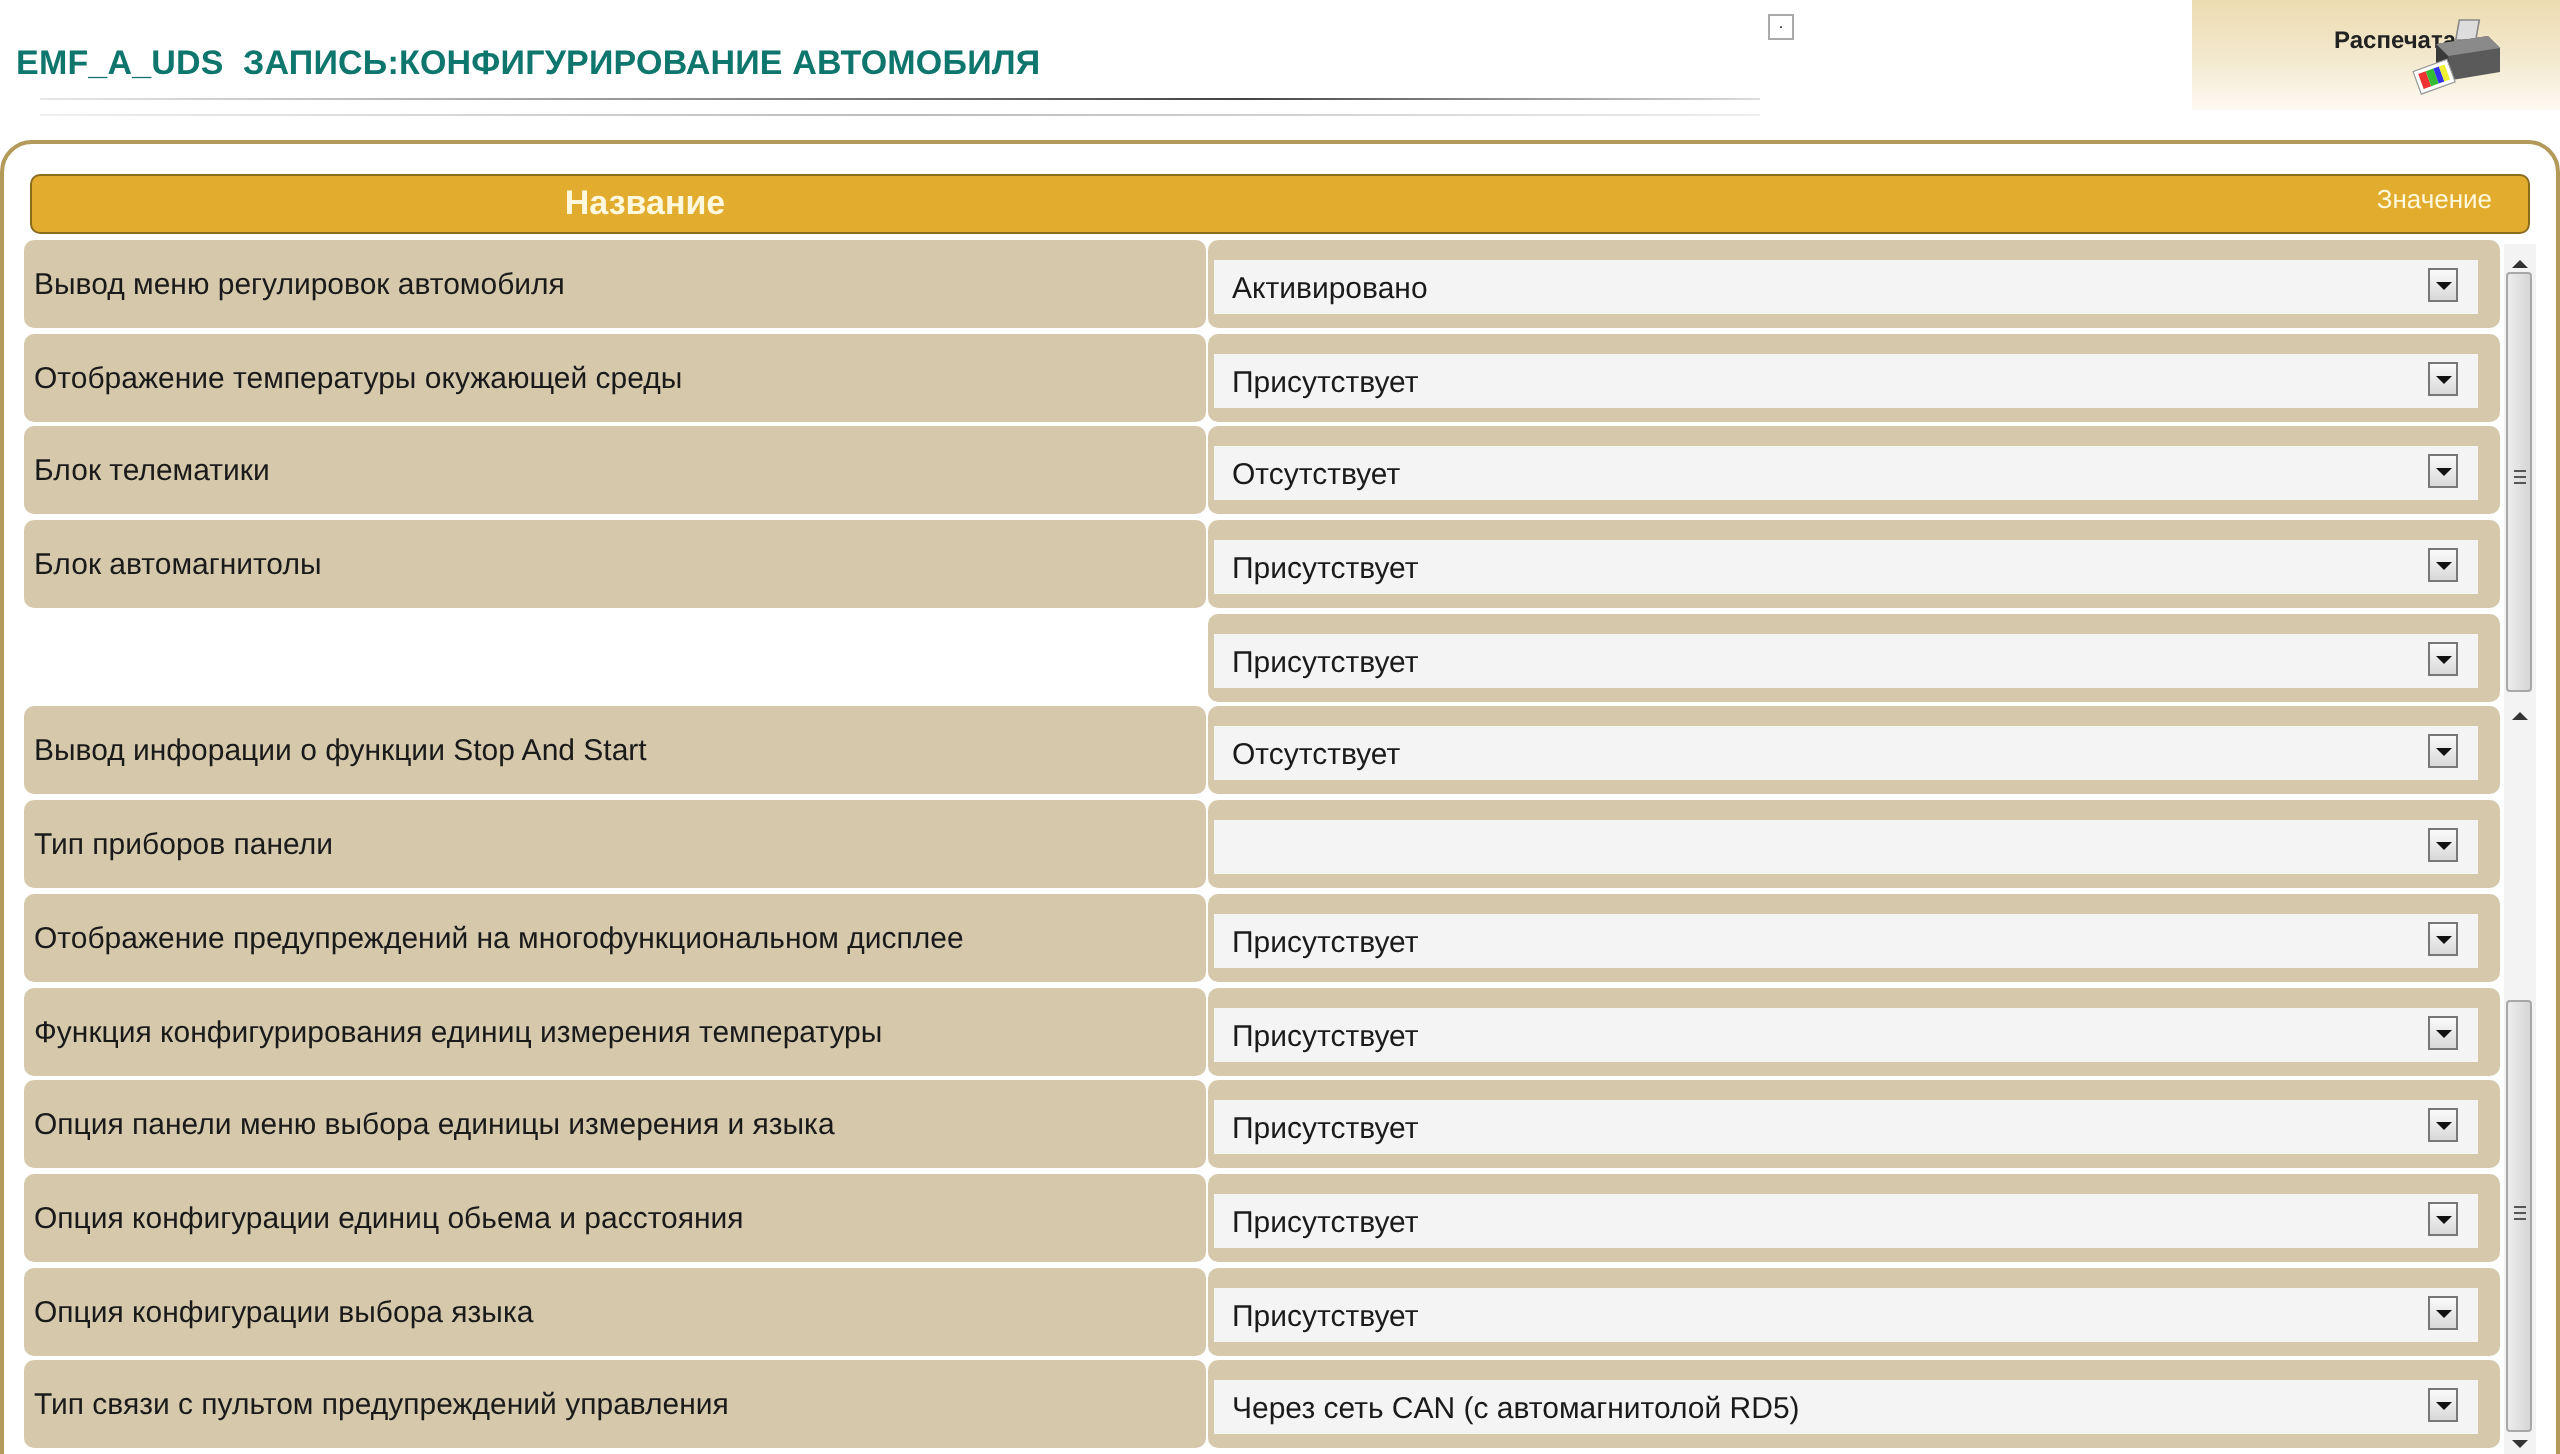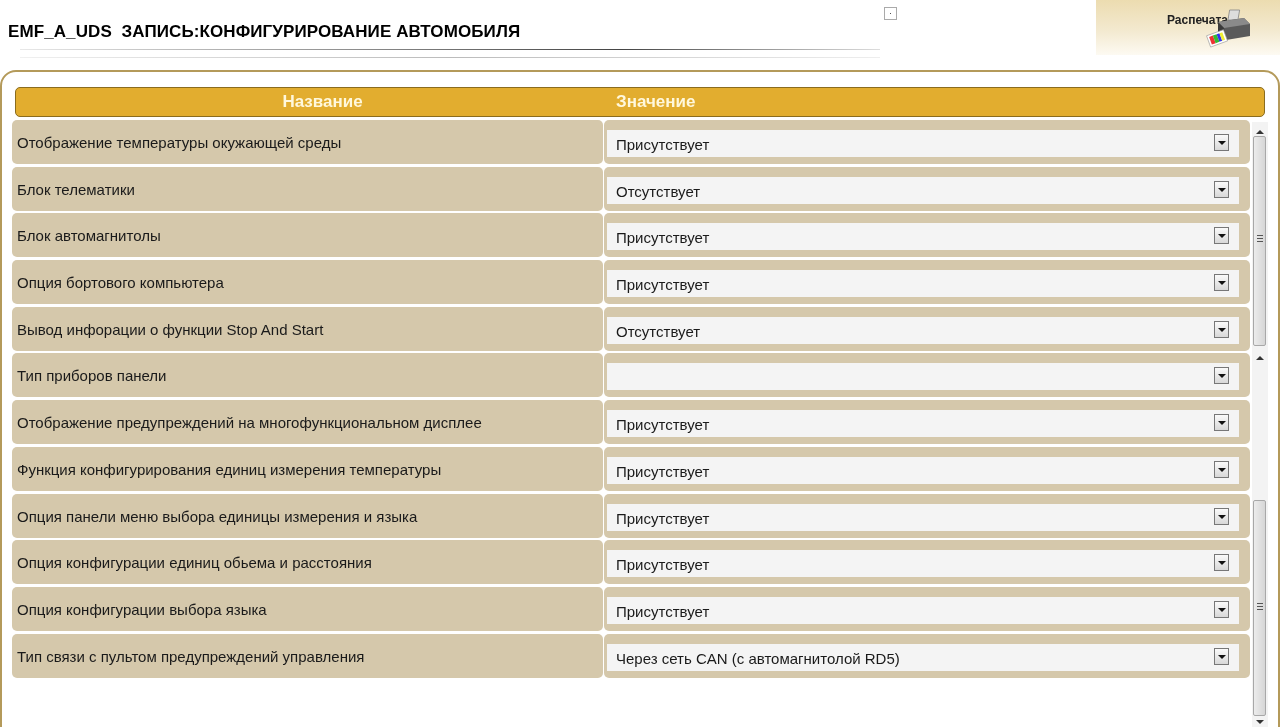--- a/index.html
+++ b/index.html
@@ -1,28 +1,28 @@
 <!DOCTYPE html>
 <html><head>
 <meta charset="utf-8">
 <style>
   * { box-sizing: border-box; margin: 0; padding: 0; }
   html, body { width: 1280px; height: 727px; overflow: hidden; background: #ffffff; font-family: "Liberation Sans", sans-serif; }
   .topbar { position: absolute; left: 0; top: 0; width: 1280px; height: 70px; background: #ffffff; }
-  .title { position: absolute; left: 8px; top: 22px; font-size: 17px; font-weight: bold; color: #000000; letter-spacing: 0.1px; white-space: pre; }
+  .title { position: absolute; left: 8px; top: 22px; font-size: 17px; font-weight: bold; color: #0f766e; letter-spacing: 0.1px; white-space: pre; }
   .title-line1 { position: absolute; left: 20px; top: 49px; width: 860px; height: 1px; background: linear-gradient(to right, #e8e8e8, #444 70%, #ddd); }
   .title-line2 { position: absolute; left: 20px; top: 57px; width: 860px; height: 1px; background: linear-gradient(to right, #f0f0f0, #bbb 50%, #eee); }
   .small-box { position: absolute; left: 884px; top: 7px; width: 13px; height: 13px; border: 1px solid #aaa; background: #fff; font-size: 9px; line-height: 10px; text-align: center; color: #333; }
   .print-btn { position: absolute; left: 1096px; top: 0; width: 184px; height: 55px; background: linear-gradient(to bottom, #ecdcb0 0%, #f3e9cf 55%, #fdfaf2 100%); cursor: pointer; }
   .print-label { position: absolute; left: 26px; top: 13px; font-size: 12px; font-weight: bold; color: #222; padding-left: 45px; }
   .printer-icon { position: absolute; left: 108px; top: 8px; width: 48px; height: 40px; }
   .panel { position: absolute; left: 0; top: 70px; width: 1280px; height: 680px; border: 2px solid #b49a5a; border-radius: 16px; background: #ffffff; }
   .header { position: absolute; left: 15px; top: 87px; width: 1250px; height: 30px; background: #e2ad2f; border: 1px solid #8a6c1f; border-radius: 5px; }
   .header-name { position: absolute; left: 0; width: 600px; top: 4px; text-align: center; color: #fff8dc; font-size: 17px; font-weight: bold; padding-left: 13px; }
-  .header-value { position: absolute; left: 600px; width: 630px; top: 4px; text-align: left; color: #fff8dc; font-size: 17px; font-weight: bold; }
+  .header-value { position: absolute; left: 600px; width: 630px; top: 4px; text-align: right; color: #fff8dc; font-size: 13px; font-weight: normal; }
   .rows { position: absolute; left: 12px; top: 120px; width: 1240px; }
   .row { position: relative; height: 46.7px; }
   .cell-name { position: absolute; left: 0; top: 0; width: 591px; height: 44px; background: #d5c8ab; border-radius: 5px; }
   .cell-name span { position: absolute; left: 5px; top: 14px; font-size: 15px; color: #1a1a1a; white-space: nowrap; }
   .cell-value { position: absolute; left: 592px; top: 0; width: 646px; height: 44px; background: #d5c8ab; border-radius: 5px; }
   .select { position: absolute; left: 3px; top: 10px; width: 632px; height: 27px; background: #f4f4f4; cursor: pointer; }
   .select span { position: absolute; left: 9px; top: 6px; font-size: 15px; color: #1a1a1a; white-space: nowrap; }
   .dd-btn { position: absolute; right: 10px; top: 4px; width: 15px; height: 17px; border: 1px solid #777; background: linear-gradient(#fafafa, #d8d8d8); }
   .dd-btn::after { content: ""; position: absolute; left: 3px; top: 6px; border-left: 4px solid transparent; border-right: 4px solid transparent; border-top: 4px solid #111; }
   .scroll { position: absolute; left: 1252px; top: 122px; width: 16px; height: 605px; background: #f3f3f3; }
@@ -62,20 +62,31 @@
 <div class="panel"></div>
 
 <div class="header">
   <div class="header-name">Название</div>
   <div class="header-value">Значение</div>
 </div>
 
 <div class="rows">
   <div class="row">
     <div class="cell-name">
+        <span>Вывод меню регулировок автомобиля</span>
+      </div>
+    <div class="cell-value">
+        <div class="select">
+          <span>Активировано</span>
+          <div class="dd-btn"></div>
+        </div>
+      </div>
+  </div>
+  <div class="row">
+    <div class="cell-name">
         <span>Отображение температуры окужающей среды</span>
       </div>
     <div class="cell-value">
         <div class="select">
           <span>Присутствует</span>
           <div class="dd-btn"></div>
         </div>
       </div>
   </div>
   <div class="row">
@@ -94,23 +105,20 @@
         <span>Блок автомагнитолы</span>
       </div>
     <div class="cell-value">
         <div class="select">
           <span>Присутствует</span>
           <div class="dd-btn"></div>
         </div>
       </div>
   </div>
   <div class="row">
-    <div class="cell-name">
-        <span>Опция бортового компьютера</span>
-      </div>
     <div class="cell-value">
         <div class="select">
           <span>Присутствует</span>
           <div class="dd-btn"></div>
         </div>
       </div>
   </div>
   <div class="row">
     <div class="cell-name">
         <span>Вывод инфорации о функции Stop And Start</span>

